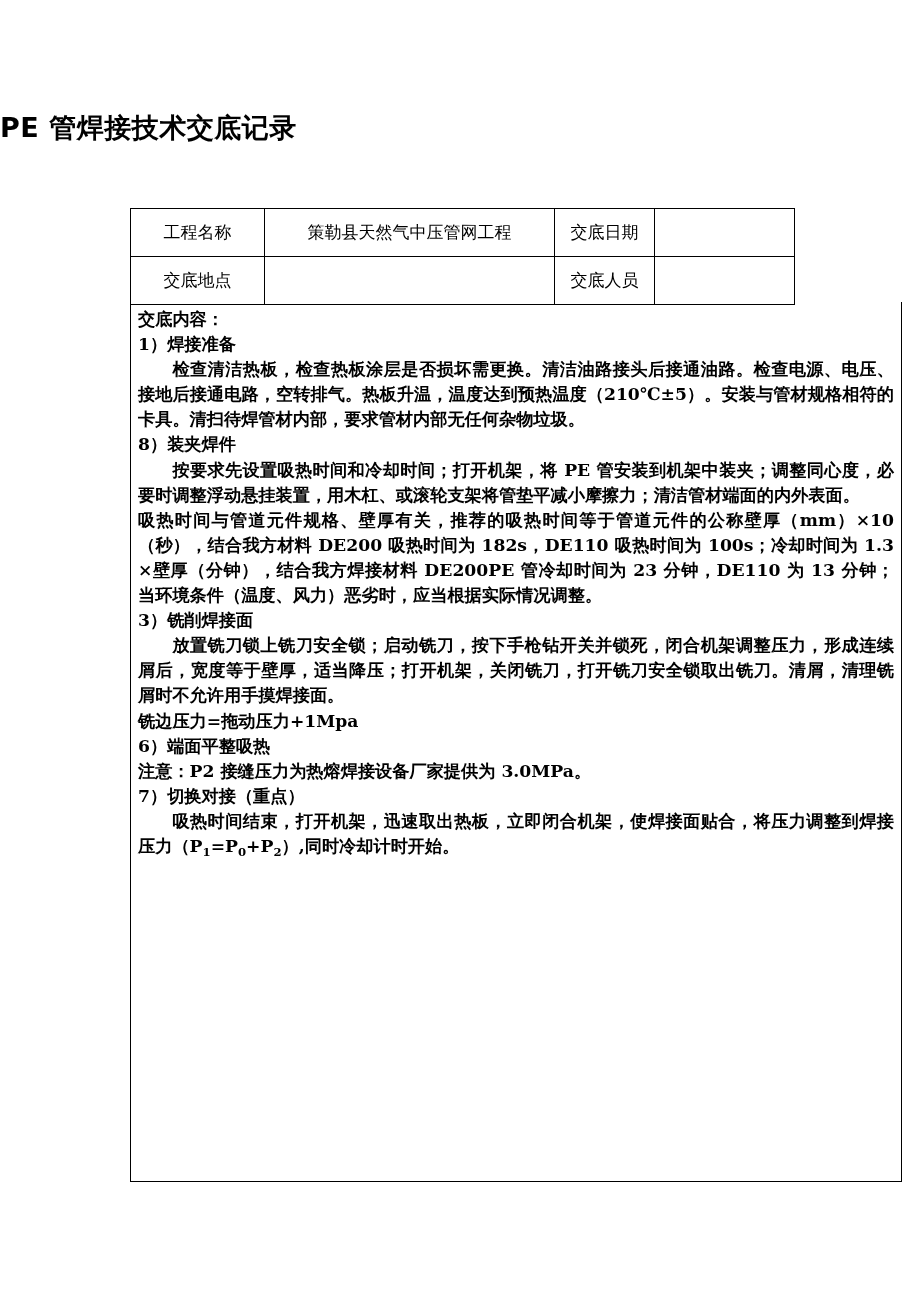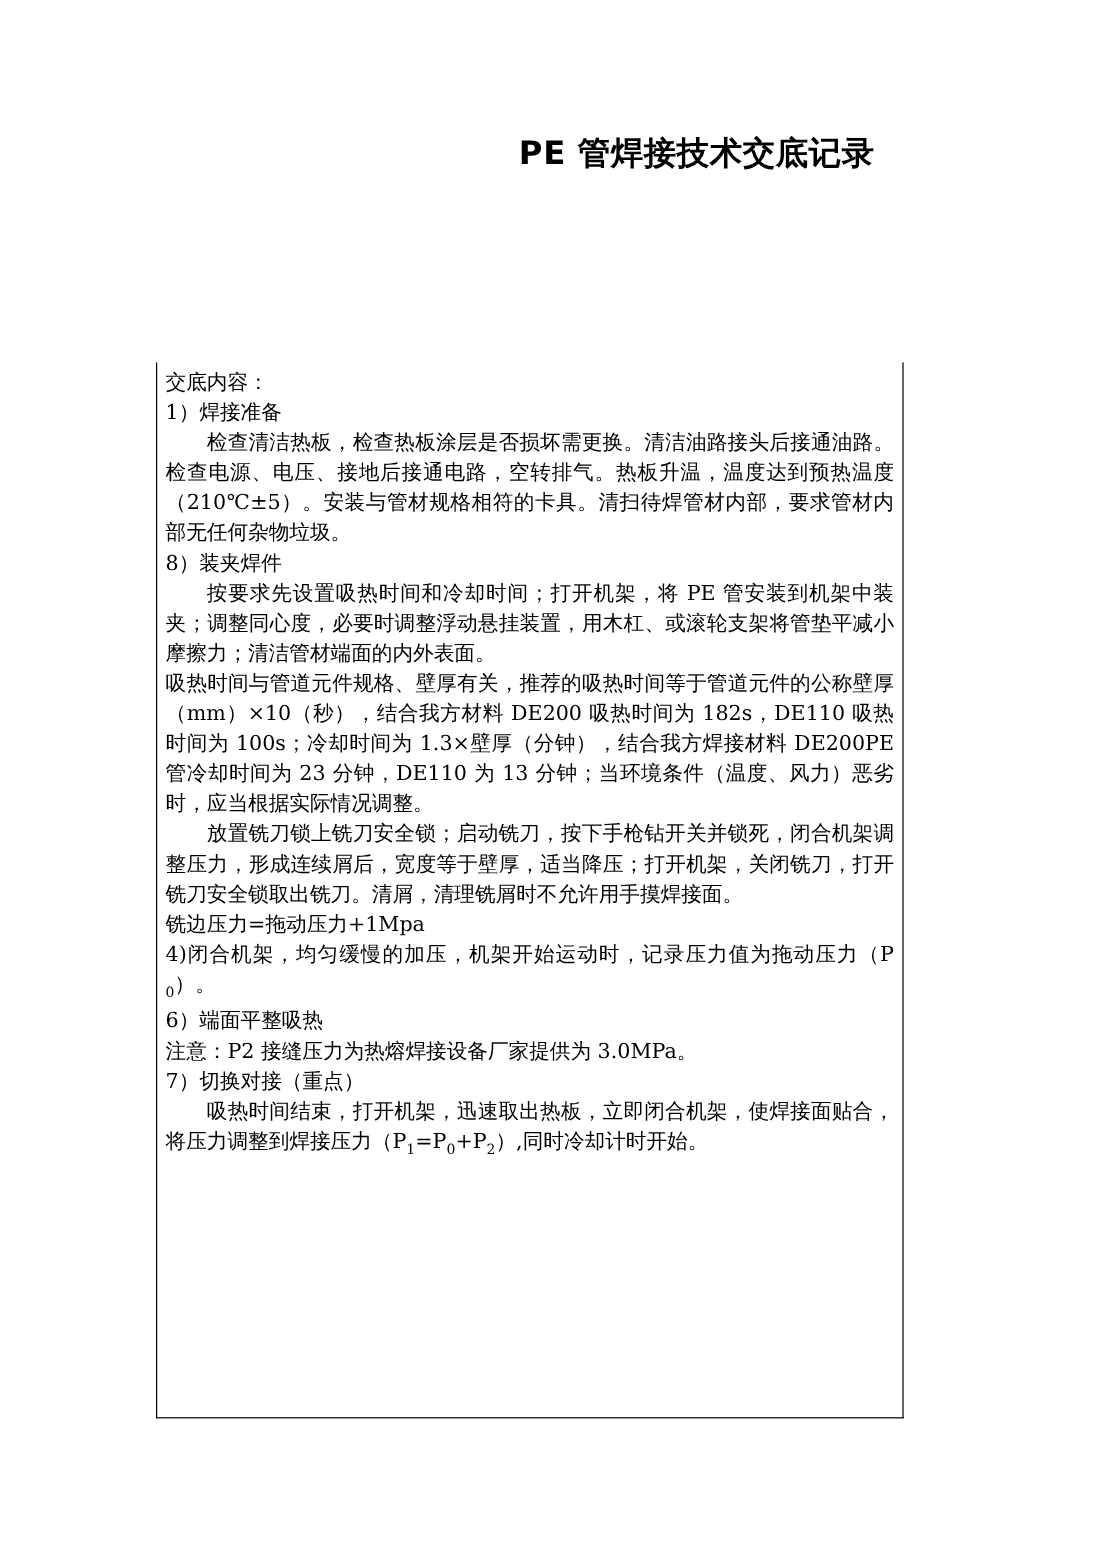--- a/index.html
+++ b/index.html
@@ -22,21 +22,21 @@
     top: 0;
     width: 920px;
     height: 1302px;
   }
 
   .doc-title {
     position: absolute;
     left: 0;
     top: 110px;
     width: 729px;
-    text-align: right;
+    text-align: left;
     font-family: "DejaVu Sans", "Liberation Sans", sans-serif;
     font-weight: bold;
     font-size: 27px;
     letter-spacing: 0.5px;
   }
 
   .form-table {
     position: absolute;
     left: 130px;
     top: 208px;
@@ -61,26 +61,27 @@
   }
   .col-a { width: 133px; }
   .col-b { width: 289px; }
   .col-c { width: 99px; }
   .col-d { width: 139px; }
 
   .content-box {
     position: absolute;
     left: 130px;
     top: 302px;
-    width: 623px;
+    width: 772px;
     height: 880px;
     border: 1px solid #000000;
     border-top: none;
     box-sizing: border-box;
     overflow: hidden;
+    font-weight: bold;
   }
   .content-inner {
     padding: 5px 7px 0 7px;
   }
   .content-inner p {
     margin: 0;
     font-size: 17.2px;
     line-height: 25.1px;
     text-align: justify;
     text-justify: inter-ideograph;
@@ -92,38 +93,54 @@
   .ind-heading { text-indent: 0; }
   sub { font-size: 0.68em; vertical-align: sub; }
 </style>
 </head>
 <body>
 
 <div class="page">
 
   <div class="doc-title">PE 管焊接技术交底记录</div>
 
+  <table class="form-table">
+    <tbody>
+        <tr>
+      <td class="cell-label col-a">工程名称</td>
+      <td class="cell-value col-b">策勒县天然气中压管网工程</td>
+      <td class="cell-label col-c">交底日期</td>
+      <td class="cell-value col-d"></td>
+    </tr>
+    <tr>
+      <td class="cell-label col-a">交底地点</td>
+      <td class="cell-value col-b"></td>
+      <td class="cell-label col-c">交底人员</td>
+      <td class="cell-value col-d"></td>
+    </tr>
+  </tbody>
+    </table>
 
   <div class="content-box">
     <div class="content-inner">
 
       <p class="ind-0">交底内容：</p>
 
 
       <p class="ind-0">1）焊接准备</p>
       <p class="ind-1">检查清洁热板，检查热板涂层是否损坏需更换。清洁油路接头后接通油路。检查电源、电压、接地后接通电路，空转排气。热板升温，温度达到预热温度（210℃±5）。安装与管材规格相符的卡具。清扫待焊管材内部，要求管材内部无任何杂物垃圾。</p>
 
       <p class="ind-0">8）装夹焊件</p>
       <p class="ind-1">按要求先设置吸热时间和冷却时间；打开机架，将 PE 管安装到机架中装夹；调整同心度，必要时调整浮动悬挂装置，用木杠、或滚轮支架将管垫平减小摩擦力；清洁管材端面的内外表面。</p>
       <p class="ind-0">吸热时间与管道元件规格、壁厚有关，推荐的吸热时间等于管道元件的公称壁厚（mm）×10（秒），结合我方材料 DE200 吸热时间为 182s，DE110 吸热时间为 100s；冷却时间为 1.3×壁厚（分钟），结合我方焊接材料 DE200PE 管冷却时间为 23 分钟，DE110 为 13 分钟；当环境条件（温度、风力）恶劣时，应当根据实际情况调整。</p>
 
+      <p class="ind-0">3）铣削焊接面</p>
       <p class="ind-1">放置铣刀锁上铣刀安全锁；启动铣刀，按下手枪钻开关并锁死，闭合机架调整压力，形成连续屑后，宽度等于壁厚，适当降压；打开机架，关闭铣刀，打开铣刀安全锁取出铣刀。清屑，清理铣屑时不允许用手摸焊接面。</p>
       <p class="ind-0">铣边压力=拖动压力+1Mpa</p>
 
-      <p class="ind-0">4)闭合机架，均匀缓慢的加压，机架开始运动时，记录压力值为拖动压力（P<sub>0</sub>）。</p>
 
 
       <p class="ind-0">6）端面平整吸热</p>
       <p class="ind-0">注意：P2 接缝压力为热熔焊接设备厂家提供为 3.0MPa。</p>
 
       <p class="ind-0">7）切换对接（重点）</p>
       <p class="ind-1">吸热时间结束，打开机架，迅速取出热板，立即闭合机架，使焊接面贴合，将压力调整到焊接压力（P<sub>1</sub>=P<sub>0</sub>+P<sub>2</sub>）,同时冷却计时开始。</p>
 
     </div>
   </div>

